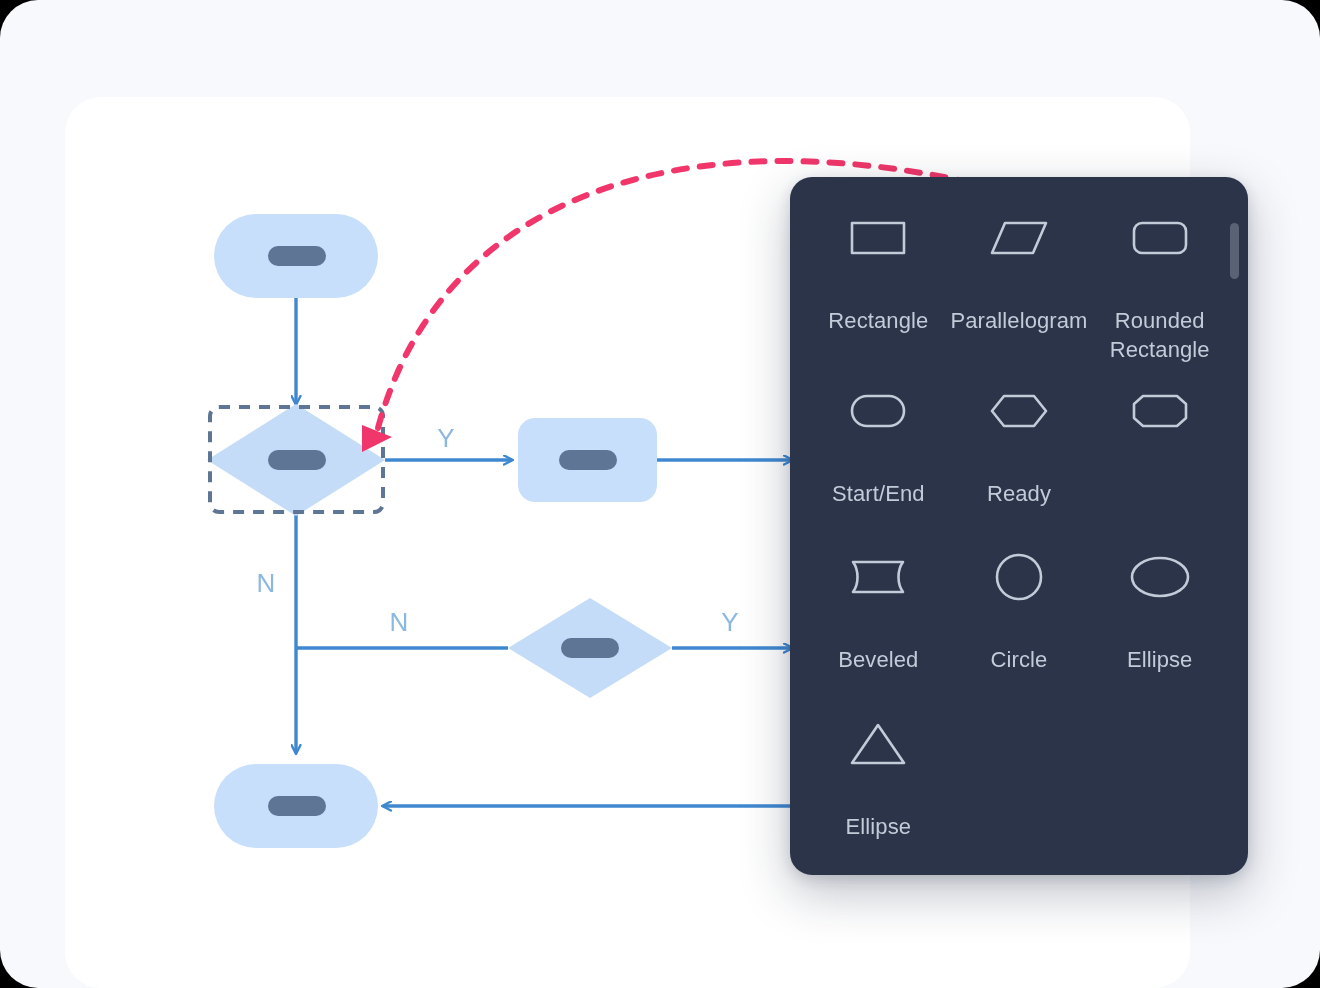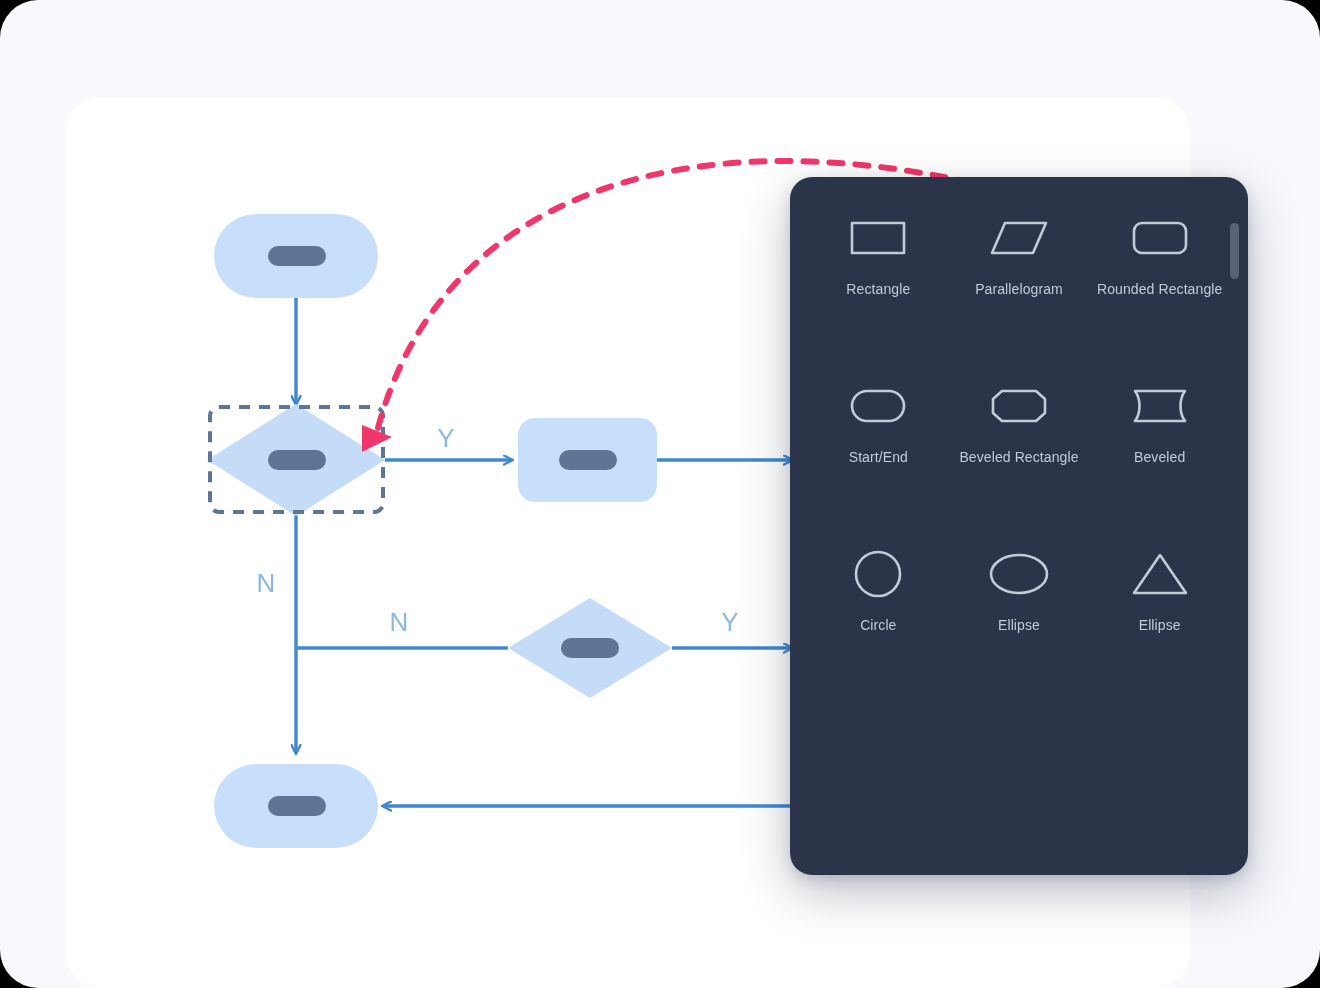--- a/index.html
+++ b/index.html
@@ -41,22 +41,22 @@
     position:relative;
   }
   .tile-icon{
     width:96px;height:82px;display:flex;align-items:center;justify-content:center;
     border-radius:13px;box-sizing:border-box;
   }
   .tile.selected .tile-icon{
     background:#3c4759;border:4px solid #0f9ffb;
   }
   .tile-label{
-    margin-top:1px;text-align:center;line-height:1.32;
-    font-size:14px;color:#c3cbd9;letter-spacing:.1px;
+    margin-top:27px;text-align:center;line-height:1.32;
+    font-size:22px;color:#c3cbd9;letter-spacing:.1px;
     max-width:140px;
   }
   .tile.selected .tile-label{color:#c9d2e0;}
   .shape-stroke{stroke:#c3cbd9;stroke-width:2.6;fill:none;
     stroke-linejoin:round;stroke-linecap:round;}
   
   #panel-scrollbar{
     position:absolute;right:9px;top:46px;width:9px;height:612px;
     border-radius:5px;background:transparent;
   }
@@ -159,28 +159,35 @@
 
       <div class="tile">
         <div class="tile-icon">
           <svg width="60" height="46" viewBox="0 0 60 46">
             <rect class="shape-stroke" x="4" y="8" width="52" height="30" rx="15" ry="15"></rect>
           </svg>
         </div>
         <div class="tile-label">Start/End</div>
       </div>
 
+      <div class="tile">
+        <div class="tile-icon">
+          <svg width="62" height="46" viewBox="0 0 62 46">
+            <polygon class="shape-stroke" points="16,8 46,8 58,23 46,38 16,38 4,23"></polygon>
+          </svg>
+        </div>
+        <div class="tile-label">Ready</div>
+      </div>
 
       <div class="tile">
         <div class="tile-icon">
           <svg width="60" height="46" viewBox="0 0 60 46">
             <polygon class="shape-stroke" points="13,8 47,8 56,16 56,30 47,38 13,38 4,30 4,16"></polygon>
           </svg>
         </div>
-        <div class="tile-label">Beveled Rectangle</div>
       </div>
 
       <div class="tile">
         <div class="tile-icon">
           <svg width="60" height="46" viewBox="0 0 60 46">
             <path class="shape-stroke" d="M5,8 H55 C49,16 49,30 55,38 H5 C11,30 11,16 5,8 Z"></path>
           </svg>
         </div>
         <div class="tile-label">Beveled</div>
       </div>

